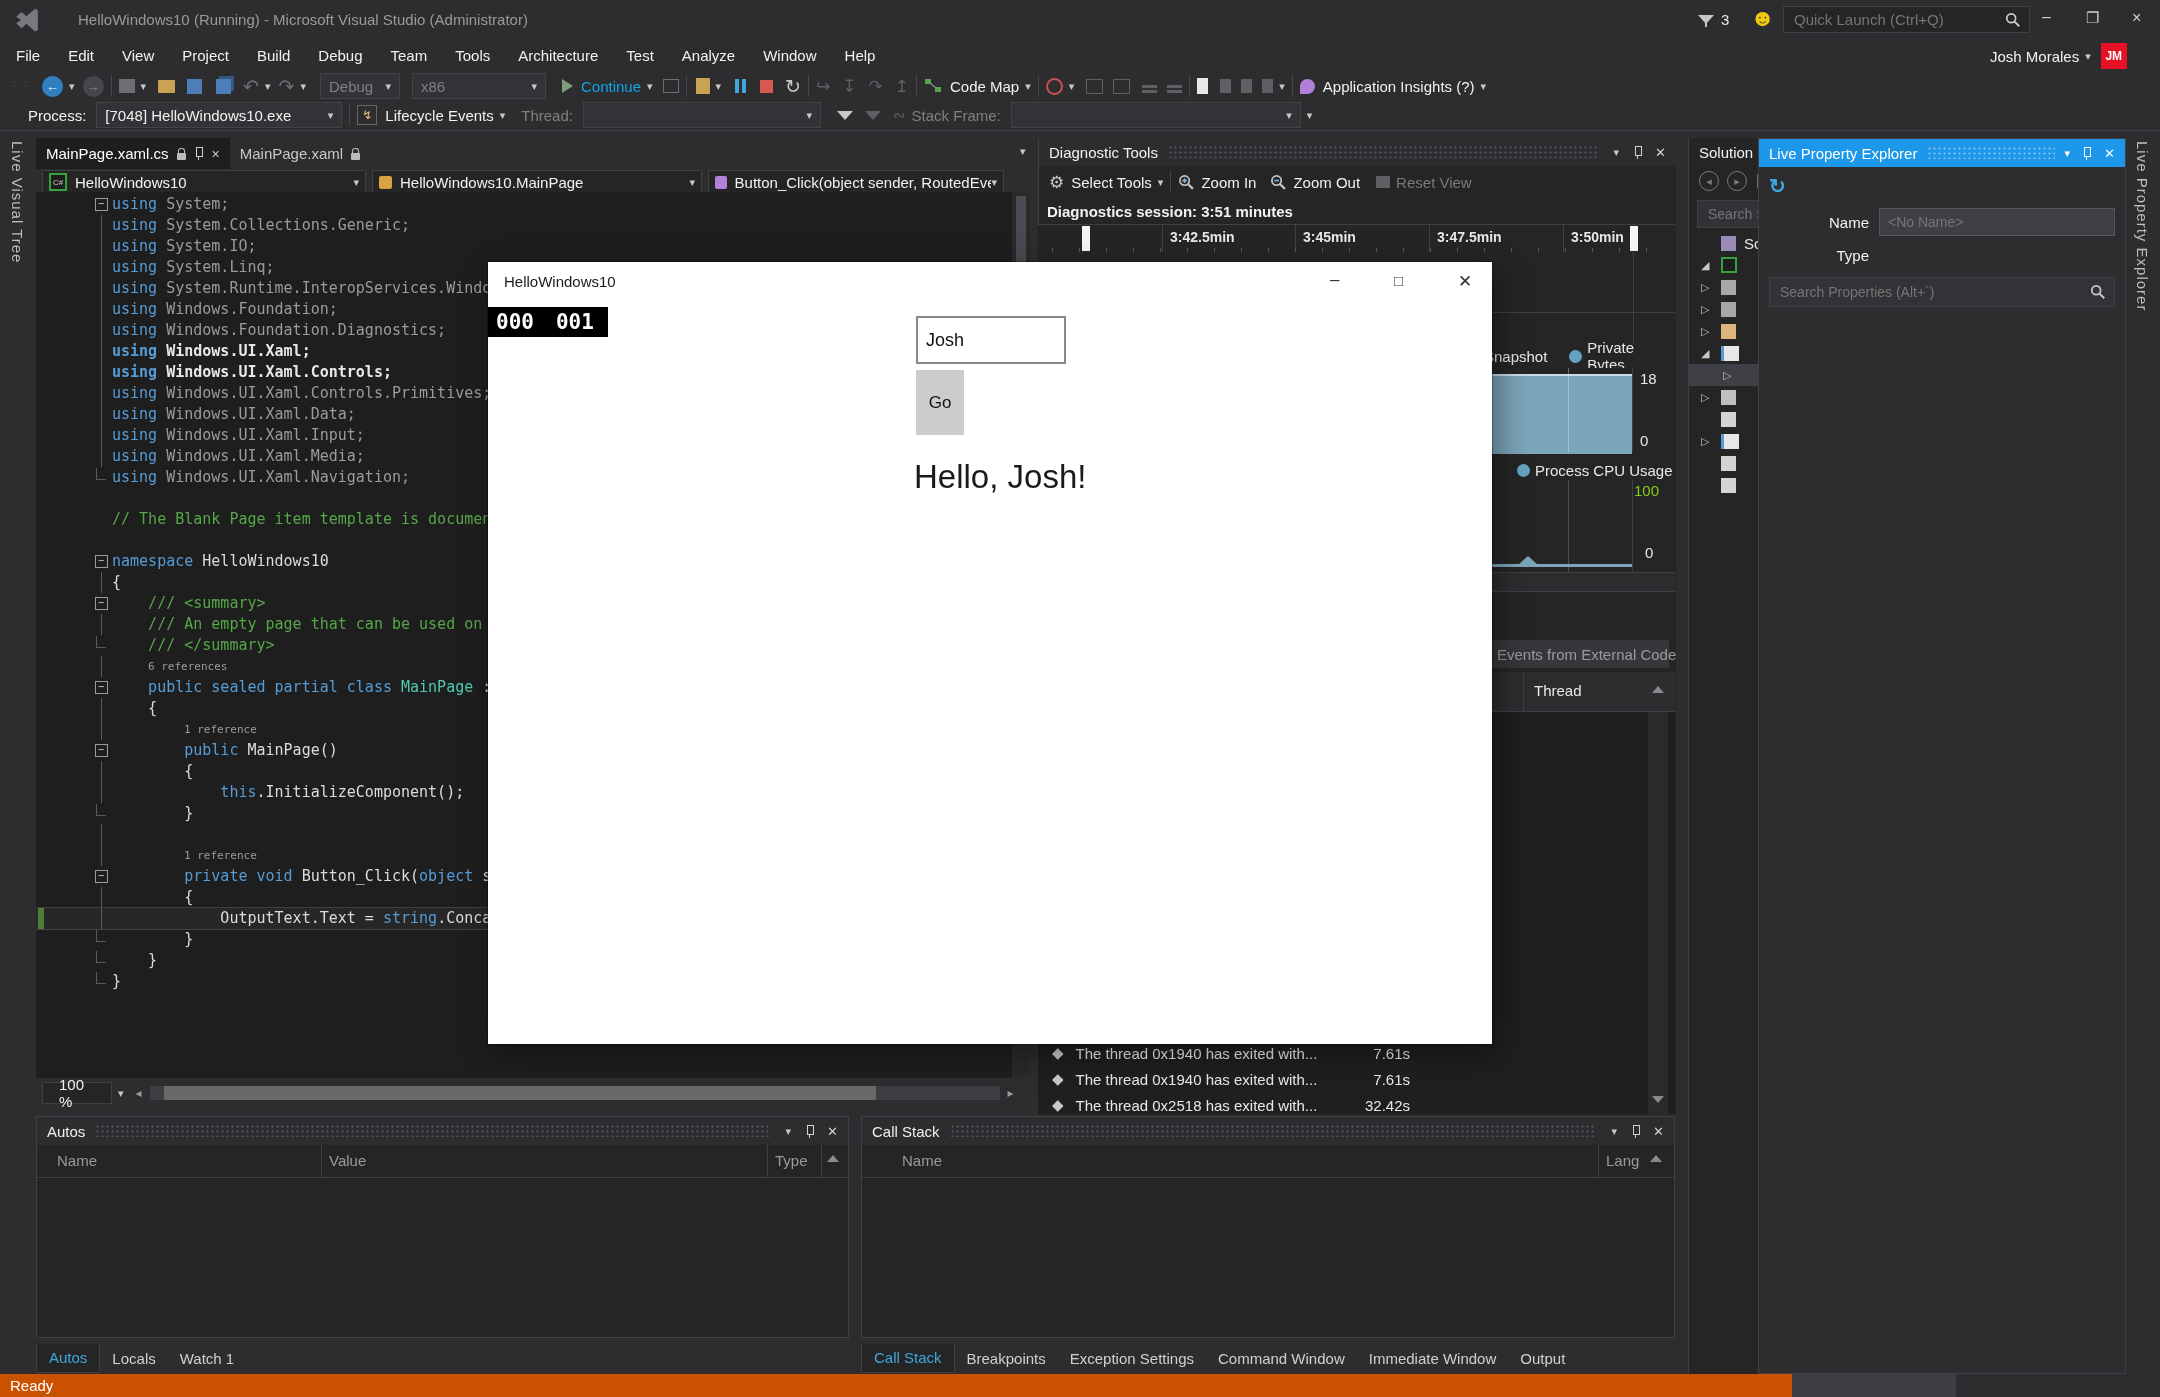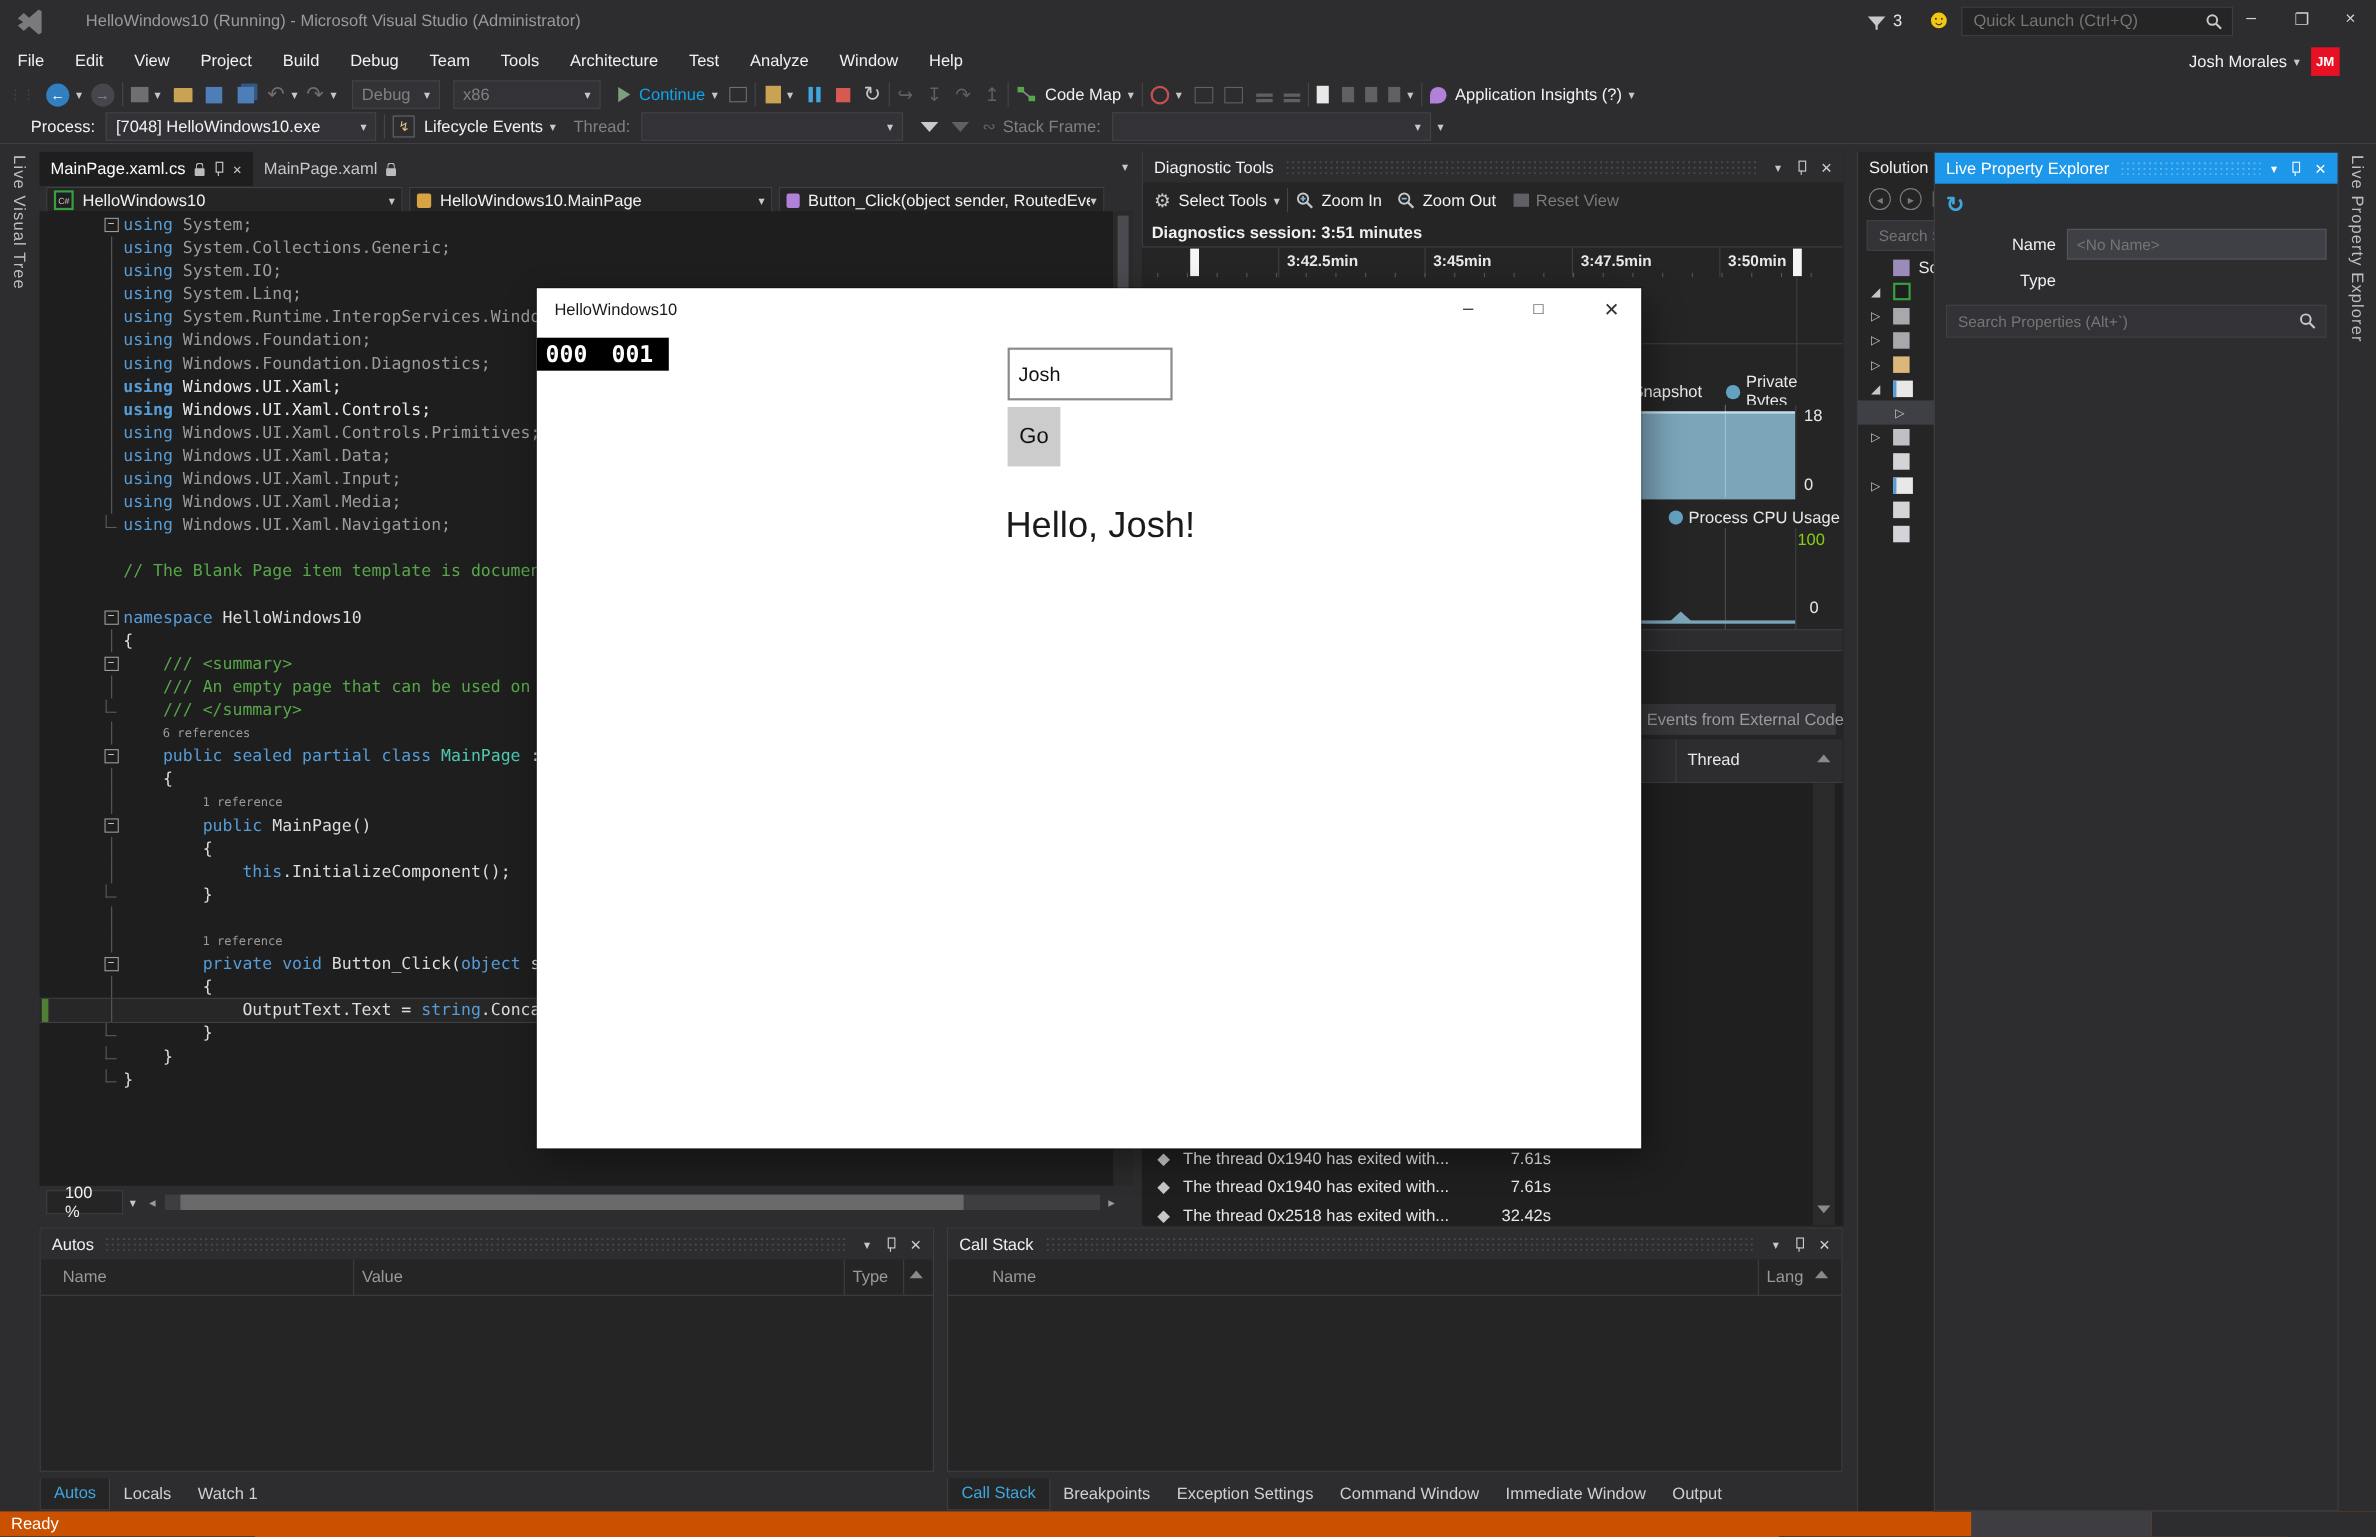--- a/index.html
+++ b/index.html
@@ -22,21 +22,21 @@
   .code-line{display:flex;height:21px;line-height:21px;font-family:"DejaVu Sans Mono",monospace;font-size:15px;white-space:pre}
   .mcol{width:14px;position:relative;flex:none}
   .spc{width:40px;flex:none}
   .ocol{width:22px;flex:none;display:flex;align-items:center;justify-content:center}
   .o-minus{width:11px;height:11px;border:1px solid #9B9B9B;color:#D0D0D0;font-size:10px;line-height:9px;text-align:center;font-family:"DejaVu Sans Mono",monospace}
   .o-bar{width:1px;height:21px;background:#5A5A5A;margin:0 auto}
   .o-end{width:9px;height:11px;border-left:1px solid #5A5A5A;border-bottom:1px solid #5A5A5A;margin-bottom:8px}
   .chg{position:absolute;left:2px;top:0;width:6px;height:21px;background:#4F7E35}
   .cur{background:#272728;outline:1px solid #3F3F46}
   .lens{color:#9B9B9B;font-size:11px;line-height:21px}
-  .tok-kw{color:#569CD6}.tok-ns{color:#9B9B9B}.tok-nsu{color:#E8E8E8;font-weight:400}
+  .tok-kw{color:#569CD6}.tok-ns{color:#9B9B9B}.tok-nsu{color:#E8E8E8;font-weight:700}
   .tok-cm{color:#57A64A}.tok-ty{color:#4EC9B0}.tok-pl{color:#DCDCDC}.tok-st{color:#D69D85}
   .bold .tok-kw{font-weight:700}
   
   .etab{height:31px;display:flex;align-items:center;padding:0 10px;gap:8px;color:#C8C8C8}
   .etab.active{background:#1E1E1E;color:#FFFFFF}
   .lock{width:9px;height:7px;background:#BBBBBB;border-radius:1px;position:relative;margin-top:5px;flex:none}
   .lock:before{content:"";position:absolute;left:1px;top:-5px;width:5px;height:5px;border:1.5px solid #BBBBBB;border-bottom:none;border-radius:3px 3px 0 0}
   .tclose{font-size:14px;color:#C8C8C8}
   .pinico{position:relative;width:10px;height:15px;flex:none}
   .pinico:before{content:"";position:absolute;left:2px;top:1px;width:5px;height:8px;border:1px solid #D0D0D0}
@@ -602,19 +602,19 @@
   <div class="abs" style="left:488px;top:262px;width:1004px;height:782px;background:#FFFFFF;z-index:50;box-shadow:0 0 0 1px rgba(0,0,0,0.3), 6px 10px 30px rgba(0,0,0,0.4)">
     <span class="abs" style="left:16px;top:11px;color:#1A1A1A">HelloWindows10</span>
     <span class="abs" style="left:842px;top:8px;color:#333;font-size:17px">–</span>
     <span class="abs" style="left:906px;top:10px;color:#333;font-size:15px">□</span>
     <span class="abs" style="left:970px;top:9px;color:#333;font-size:17px">✕</span>
     <div class="abs flex" style="left:0;top:45px;width:120px;height:30px;background:#000;color:#fff;font-weight:700;font-size:21px;font-family:'DejaVu Sans Mono',monospace">
       <span style="margin-left:8px">000</span>
       <span style="margin-left:22px">001</span>
     </div>
     <input class="abs" style="left: 428px; top: 54px; width: 130px; height: 44px; border: 2px solid rgb(138, 138, 138); background: rgb(255, 255, 255); color: rgb(17, 17, 17); font-size: 18px; padding: 0px 8px;" value="Josh">
-    <div class="abs flex" style="left:428px;top:108px;width:48px;height:54px;background:#CCCCCC;color:#111;font-size:20px;justify-content:center">
+    <div class="abs flex" style="left:428px;top:108px;width:48px;height:65px;background:#CCCCCC;color:#111;font-size:17px;justify-content:center">
       <span>Go</span>
     </div>
     <span class="abs" style="left:426px;top:196px;color:#1A1A1A;font-size:33px">Hello, Josh!</span>
   </div>
 
 </div>
 
 </body></html>

